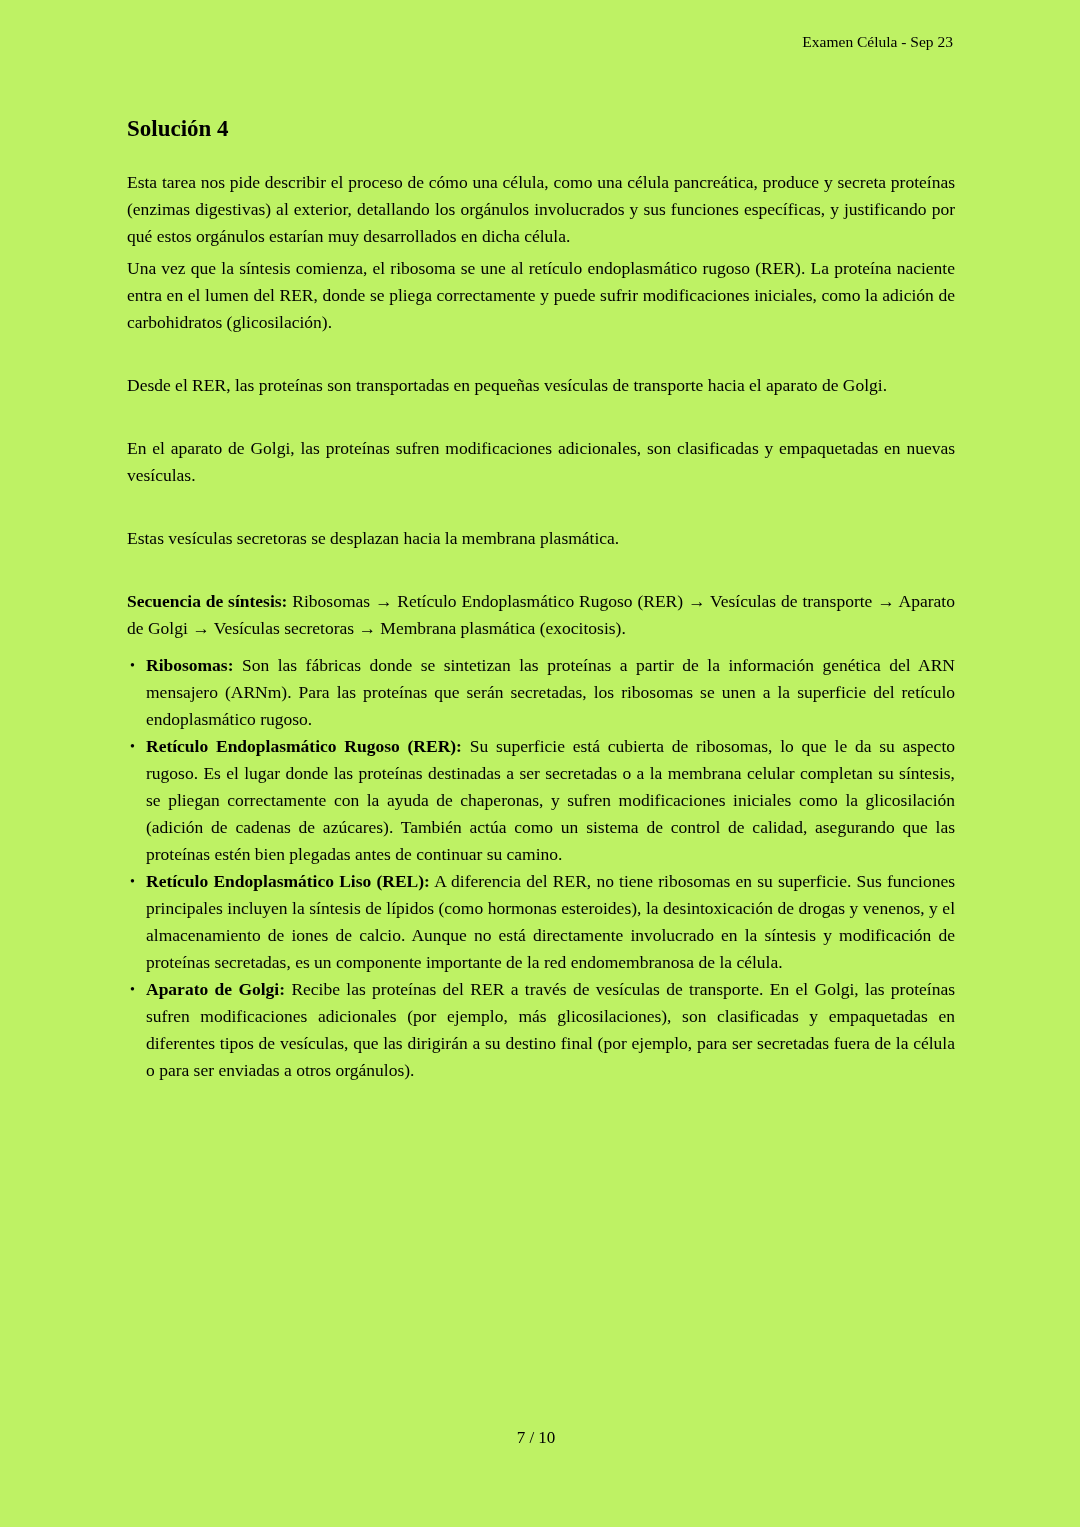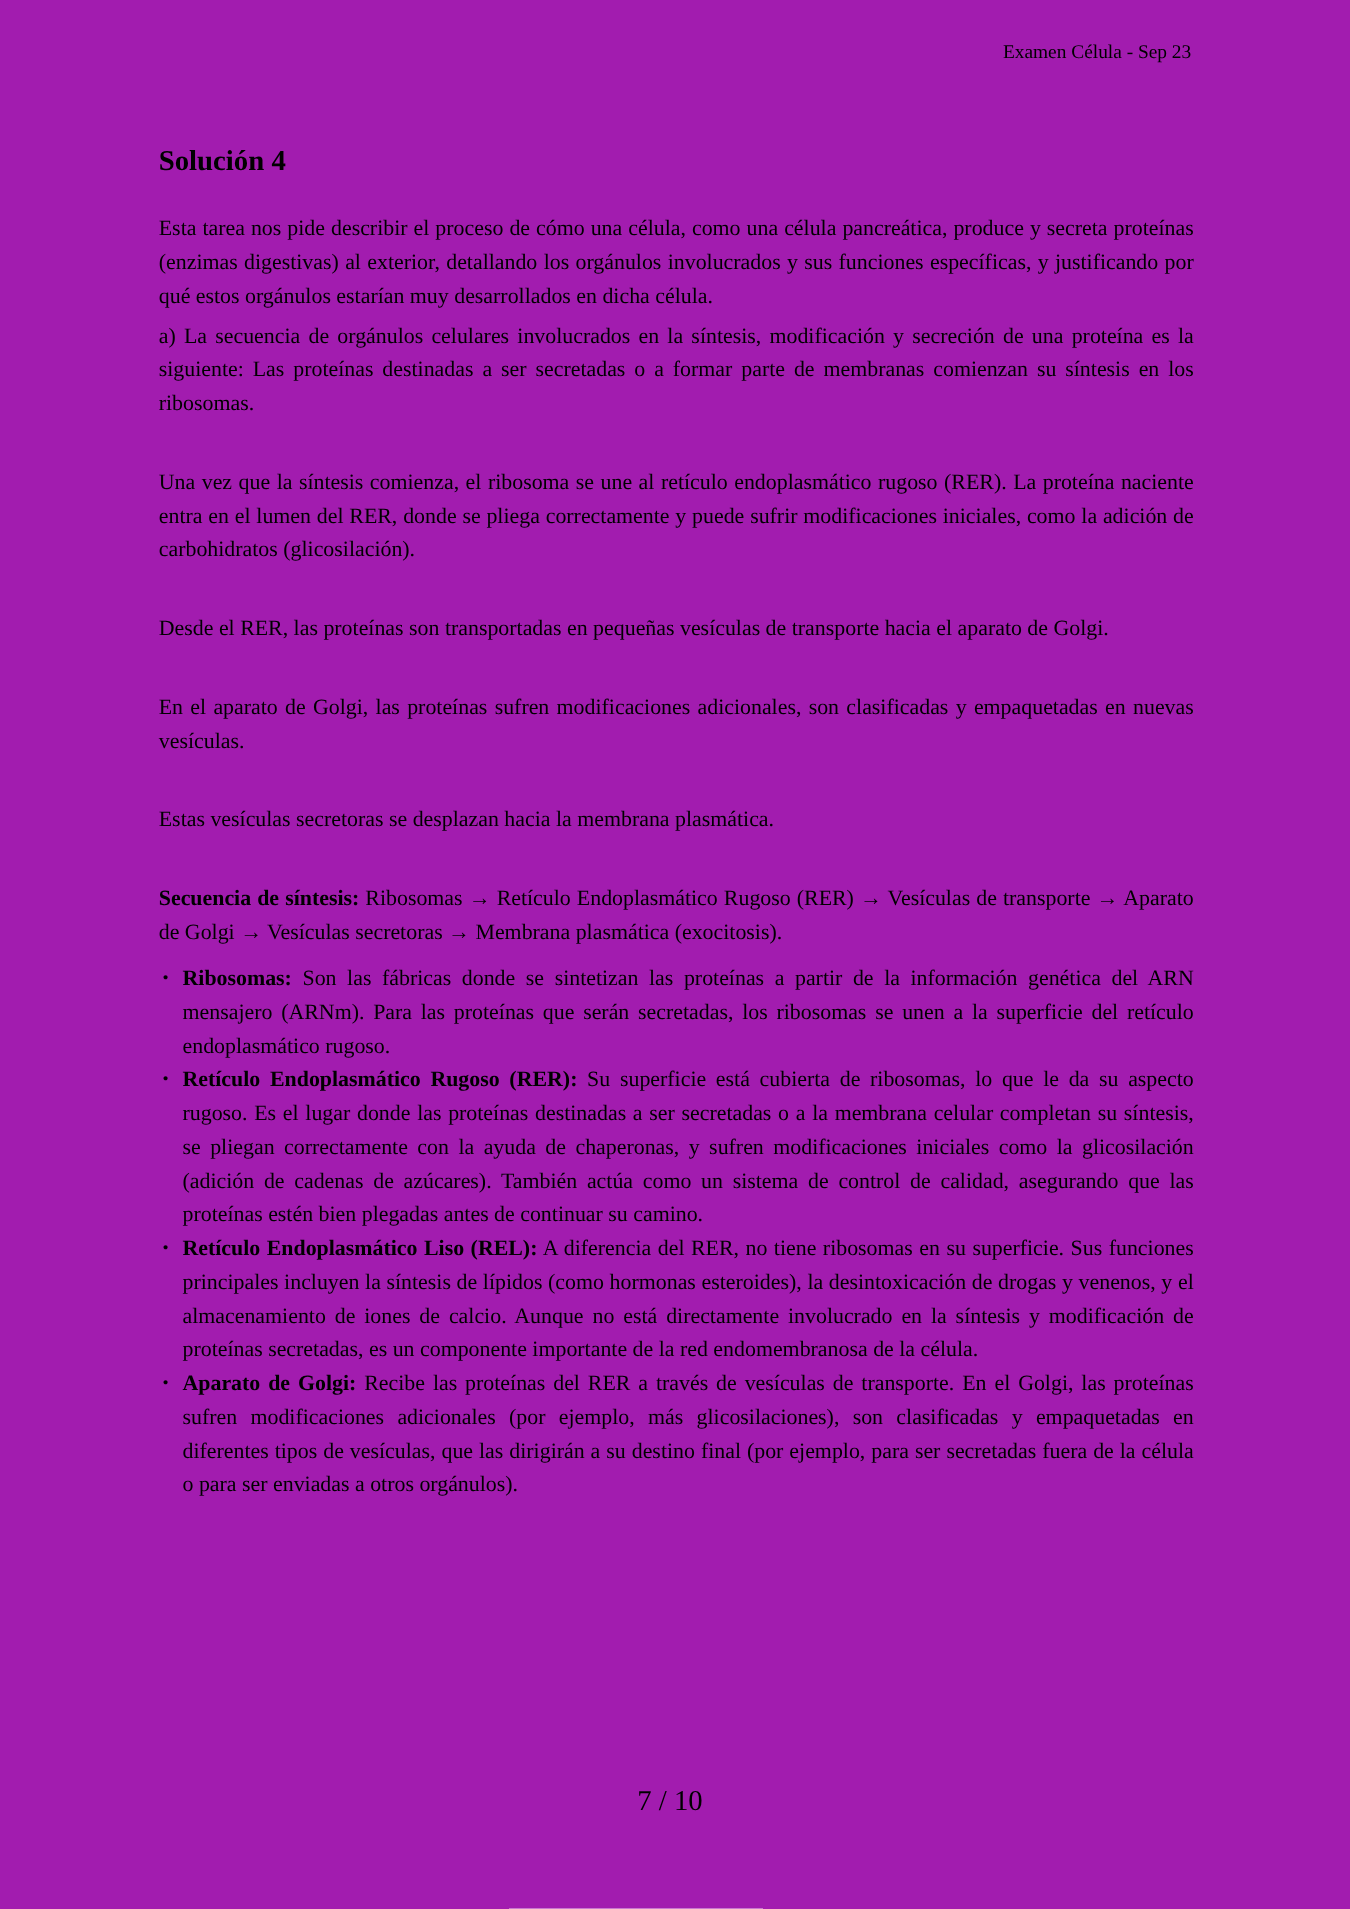--- a/index.html
+++ b/index.html
@@ -1,21 +1,21 @@
 <!DOCTYPE html>
 <html><head>
 <meta charset="utf-8">
 <style>
   * { box-sizing: border-box; }
   html, body { margin: 0; padding: 0; background: #ffffff; }
   .page {
     position: relative;
     width: 1080px;
     height: 1527px;
-    background: #a21caf;
+    background: #bef264;
     color: #000000;
     font-family: "Liberation Serif", "DejaVu Serif", serif;
     overflow: hidden;
   }
   .running-header {
     position: absolute;
     top: 33px;
     right: 127px;
     font-size: 15.5px;
     line-height: 1.2;
@@ -61,37 +61,36 @@
     top: 0;
     font-size: 14px;
     line-height: 27px;
   }
   .page-footer {
     position: absolute;
     top: 1428px;
     left: 0;
     width: 1072px;
     text-align: center;
-    font-size: 23px;
+    font-size: 17px;
   }
 </style>
 </head>
 <body>
 
 <div class="page">
 
   <div class="running-header">Examen Célula - Sep 23</div>
 
   <div class="content">
 
     <h1 class="doc-title">Solución 4</h1>
 
     <p class="para">Esta tarea nos pide describir el proceso de cómo una célula, como una célula pancreática, produce y secreta proteínas (enzimas digestivas) al exterior, detallando los orgánulos involucrados y sus funciones específicas, y justificando por qué estos orgánulos estarían muy desarrollados en dicha célula.</p>
 
-    <p class="para blank-after">a) La secuencia de orgánulos celulares involucrados en la síntesis, modificación y secreción de una proteína es la siguiente: Las proteínas destinadas a ser secretadas o a formar parte de membranas comienzan su síntesis en los ribosomas.</p>
 
     <p class="para blank-after">Una vez que la síntesis comienza, el ribosoma se une al retículo endoplasmático rugoso (RER). La proteína naciente entra en el lumen del RER, donde se pliega correctamente y puede sufrir modificaciones iniciales, como la adición de carbohidratos (glicosilación).</p>
 
     <p class="para blank-after">Desde el RER, las proteínas son transportadas en pequeñas vesículas de transporte hacia el aparato de Golgi.</p>
 
     <p class="para blank-after">En el aparato de Golgi, las proteínas sufren modificaciones adicionales, son clasificadas y empaquetadas en nuevas vesículas.</p>
 
     <p class="para blank-after">Estas vesículas secretoras se desplazan hacia la membrana plasmática.</p>
 
 

